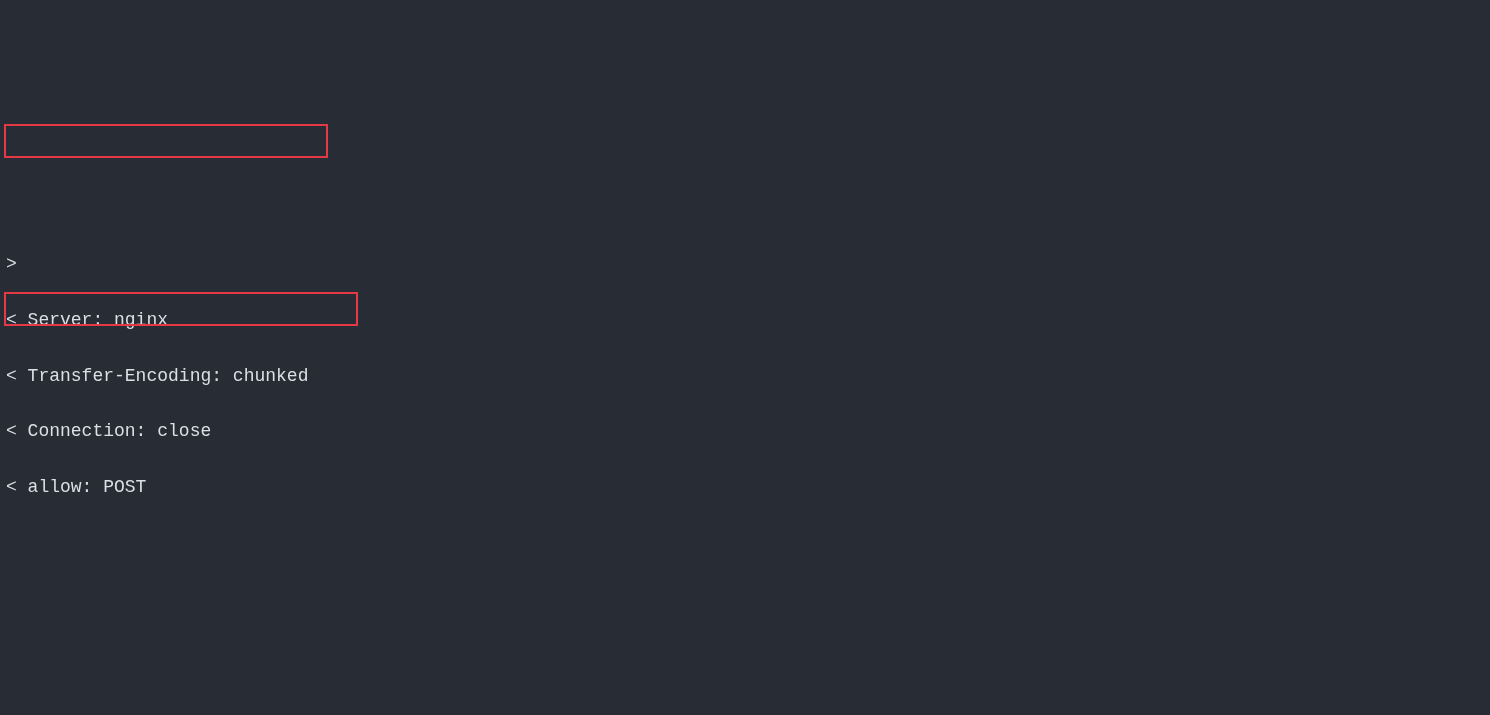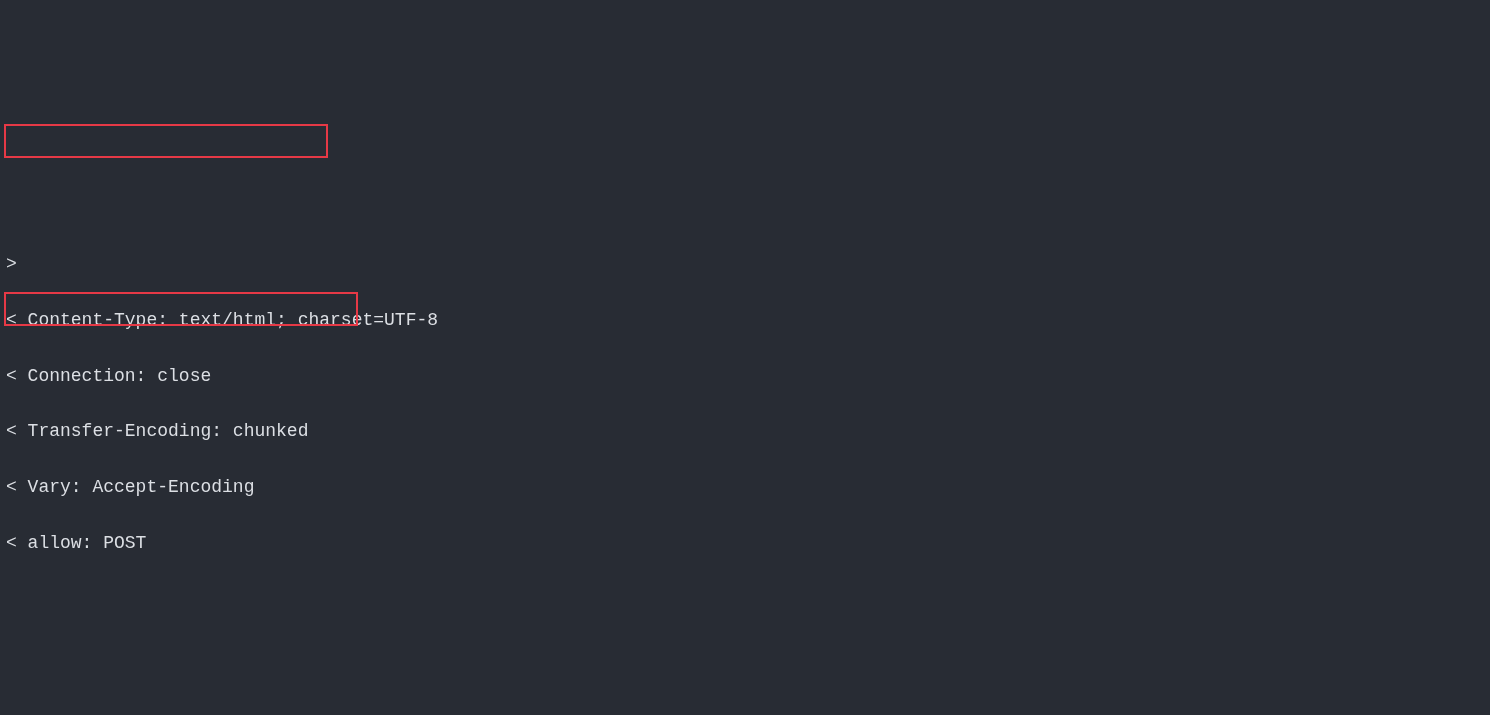--- a/index.html
+++ b/index.html
@@ -49,24 +49,23 @@
 </head>
 <body>
 
 
 
 <div class="terminal">
   <div class="highlight-box-1"></div>
   <div class="highlight-box-2"></div>
   <div class="text-content">
 <span class="line">&gt;</span>
-<span class="line">&lt; Content-Type: text/html; charset=UTF-8</span>
+<span class="line">&lt; Server: nginx</span>
+<span class="line">&lt; Transfer-Encoding: chunked</span>
 <span class="line">&lt; Connection: close</span>
-<span class="line">&lt; Transfer-Encoding: chunked</span>
-<span class="line">&lt; Vary: Accept-Encoding</span>
 <span class="line">&lt; allow: POST</span>
 
 
 
 
 
 
 
 
 

